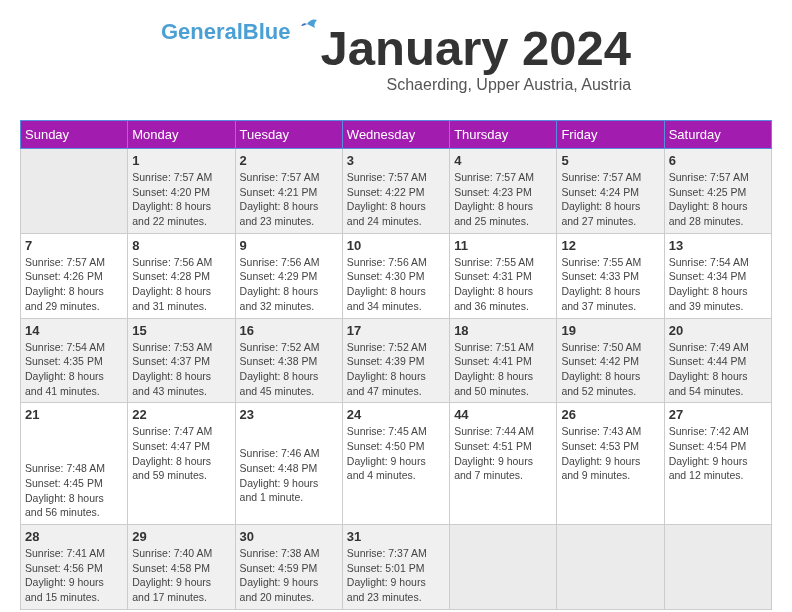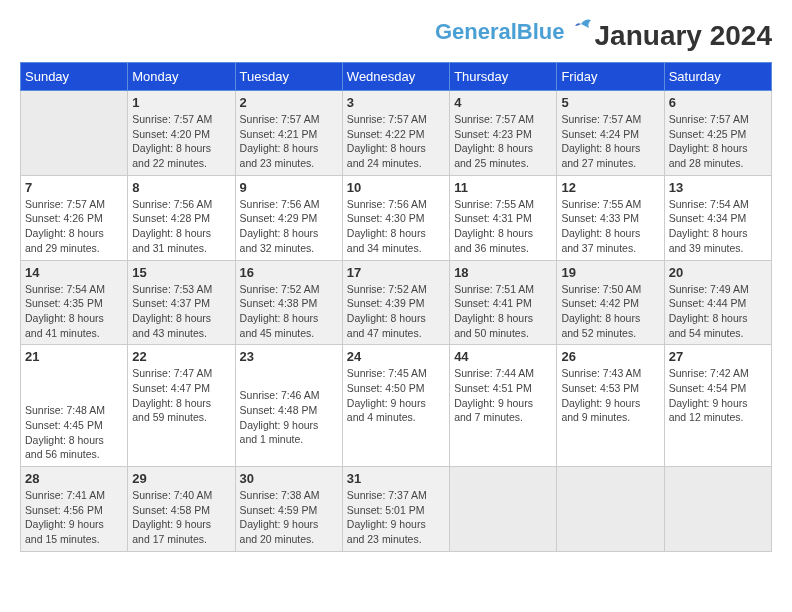--- a/index.html
+++ b/index.html
@@ -5,57 +5,57 @@
     * { box-sizing: border-box; margin: 0; padding: 0; }
     body {
       font-family: Arial, sans-serif;
       background: #fff;
       width: 792px;
       min-height: 612px;
       padding: 20px;
     }
     .header {
       display: flex;
-      justify-content: flex-end;
+      justify-content: center;
       align-items: flex-start;
-      margin-bottom: 10px;
+      margin-bottom: 26px;
     }
     .logo {
       display: flex;
       flex-direction: column;
       align-items: flex-start;
     }
     .logo-text {
       font-size: 22px;
       font-weight: bold;
       color: #1a4a8a;
       line-height: 1;
     }
     .logo-text span {
       color: #4a9fd4;
     }
     .title-block {
       text-align: right;
     }
     .month-year {
-      font-size: 28px;
+      font-size: 49px;
       font-weight: bold;
       color: #333;
     }
     .location {
       font-size: 16px;
       color: #555;
     }
     .calendar {
       width: 100%;
       border-collapse: collapse;
       font-size: 11px;
     }
     .calendar th {
-      background: #1d4ed8;
+      background: #a21caf;
       color: #fff;
       padding: 6px 4px;
       text-align: left;
       font-size: 13px;
       font-weight: normal;
       border: 1px solid #5a8cdf;
     }
     .calendar td {
       border: 1px solid #ccc;
       vertical-align: top;
@@ -96,20 +96,21 @@
         <span>General</span><span style="color:#4a9fd4">Blue</span>
       </span>
       <svg width="28" height="28" viewBox="0 0 28 28" style="margin-left:2px;margin-top:-4px;">
         <path d="M14 8 Q18 2 24 4 Q20 8 22 12 Q18 10 14 8Z" fill="#4a9fd4"></path>
         <path d="M14 8 Q10 6 8 10 Q11 10 14 8Z" fill="#3a6cbf"></path>
       </svg>
     </div>
   </div>
   <div class="title-block">
     <div class="month-year">January 2024</div>
+    <div class="location">Schaerding, Upper Austria, Austria</div>
   </div>
 </div>
 
 <table class="calendar">
   <thead>
     <tr>
     <th>Sunday</th>
         <th>Monday</th>
         <th>Tuesday</th>
         <th>Wednesday</th>

